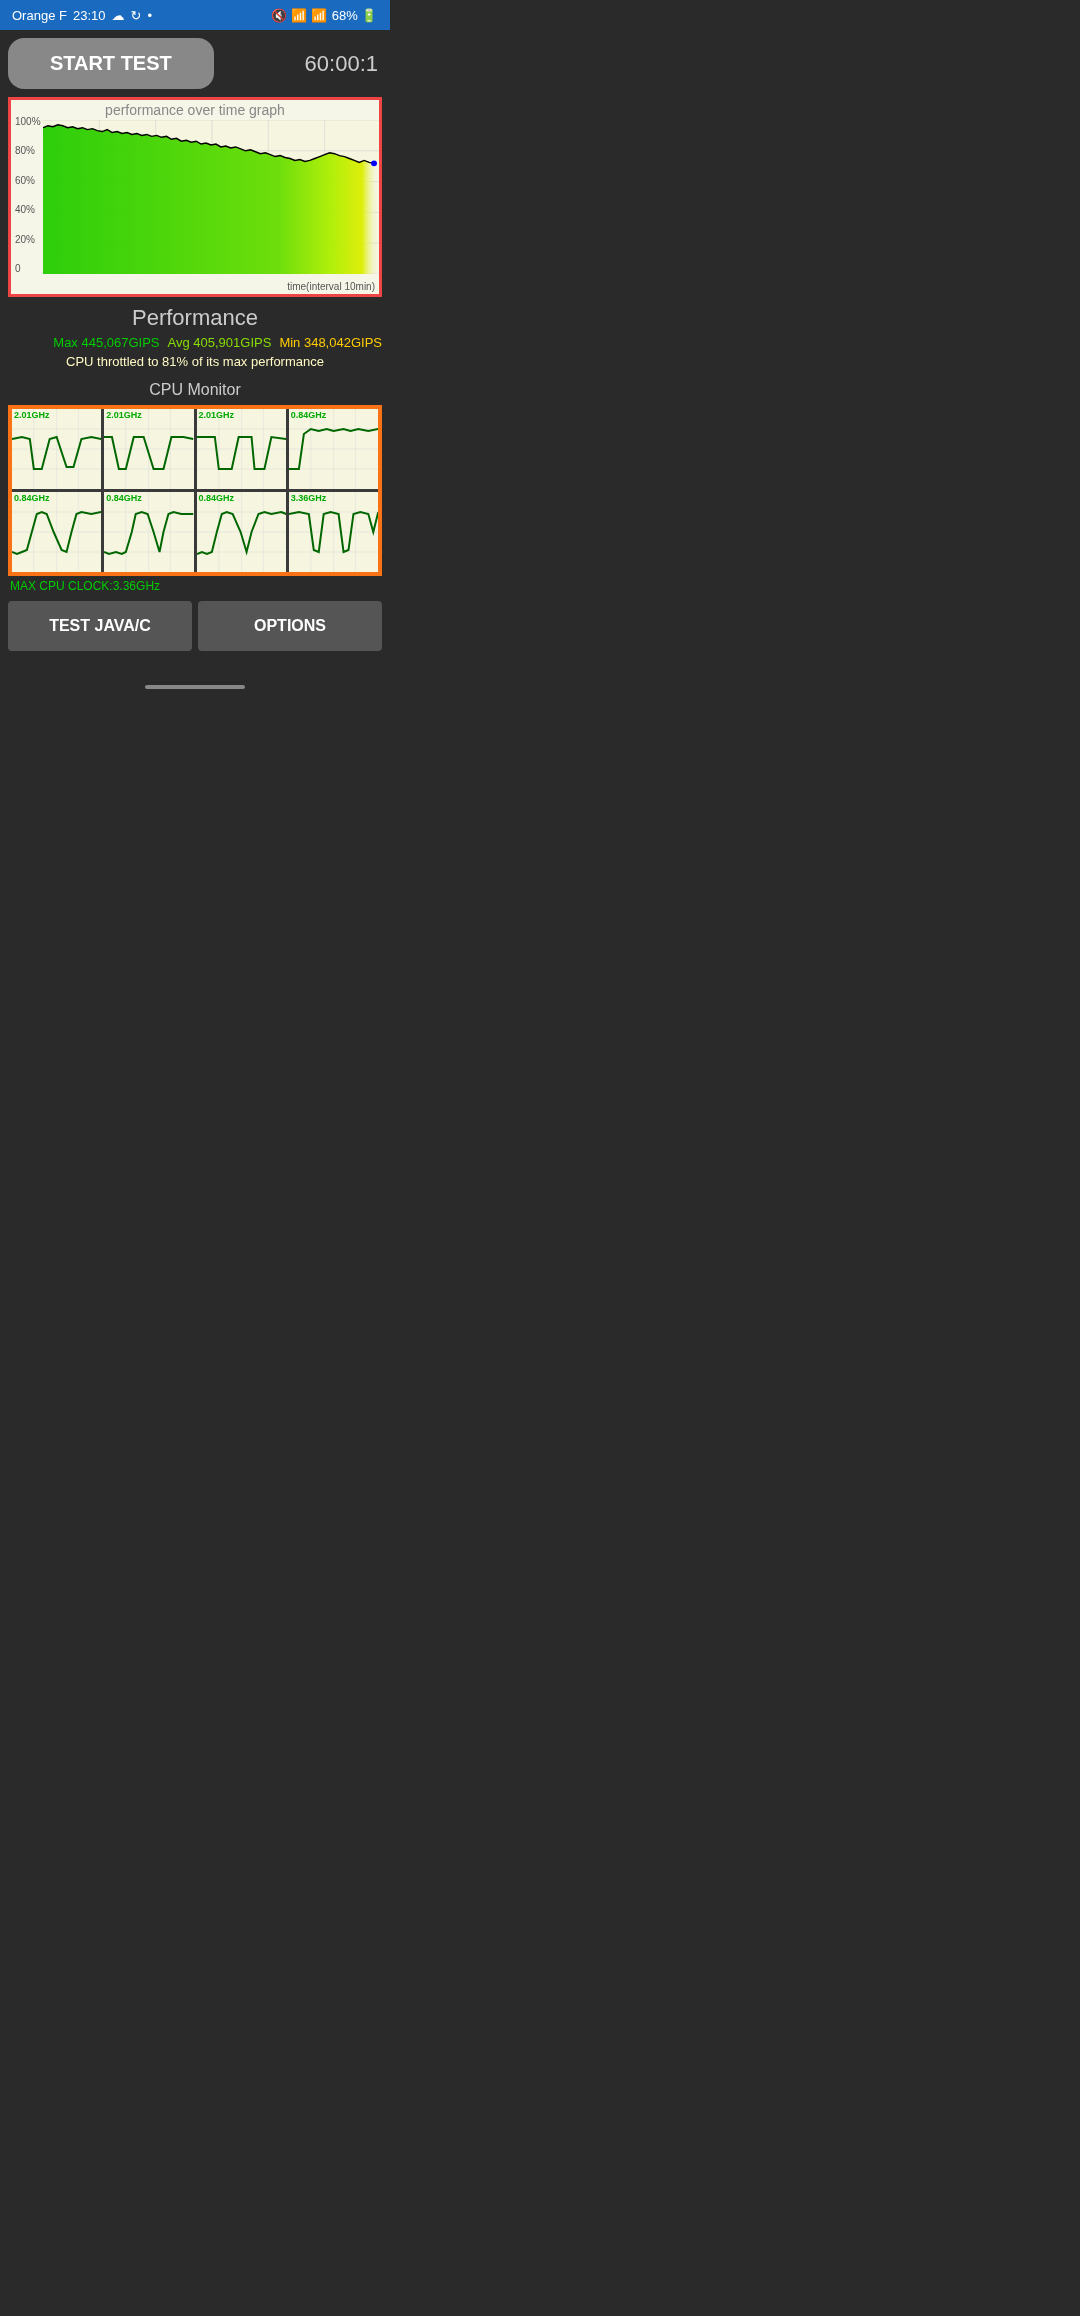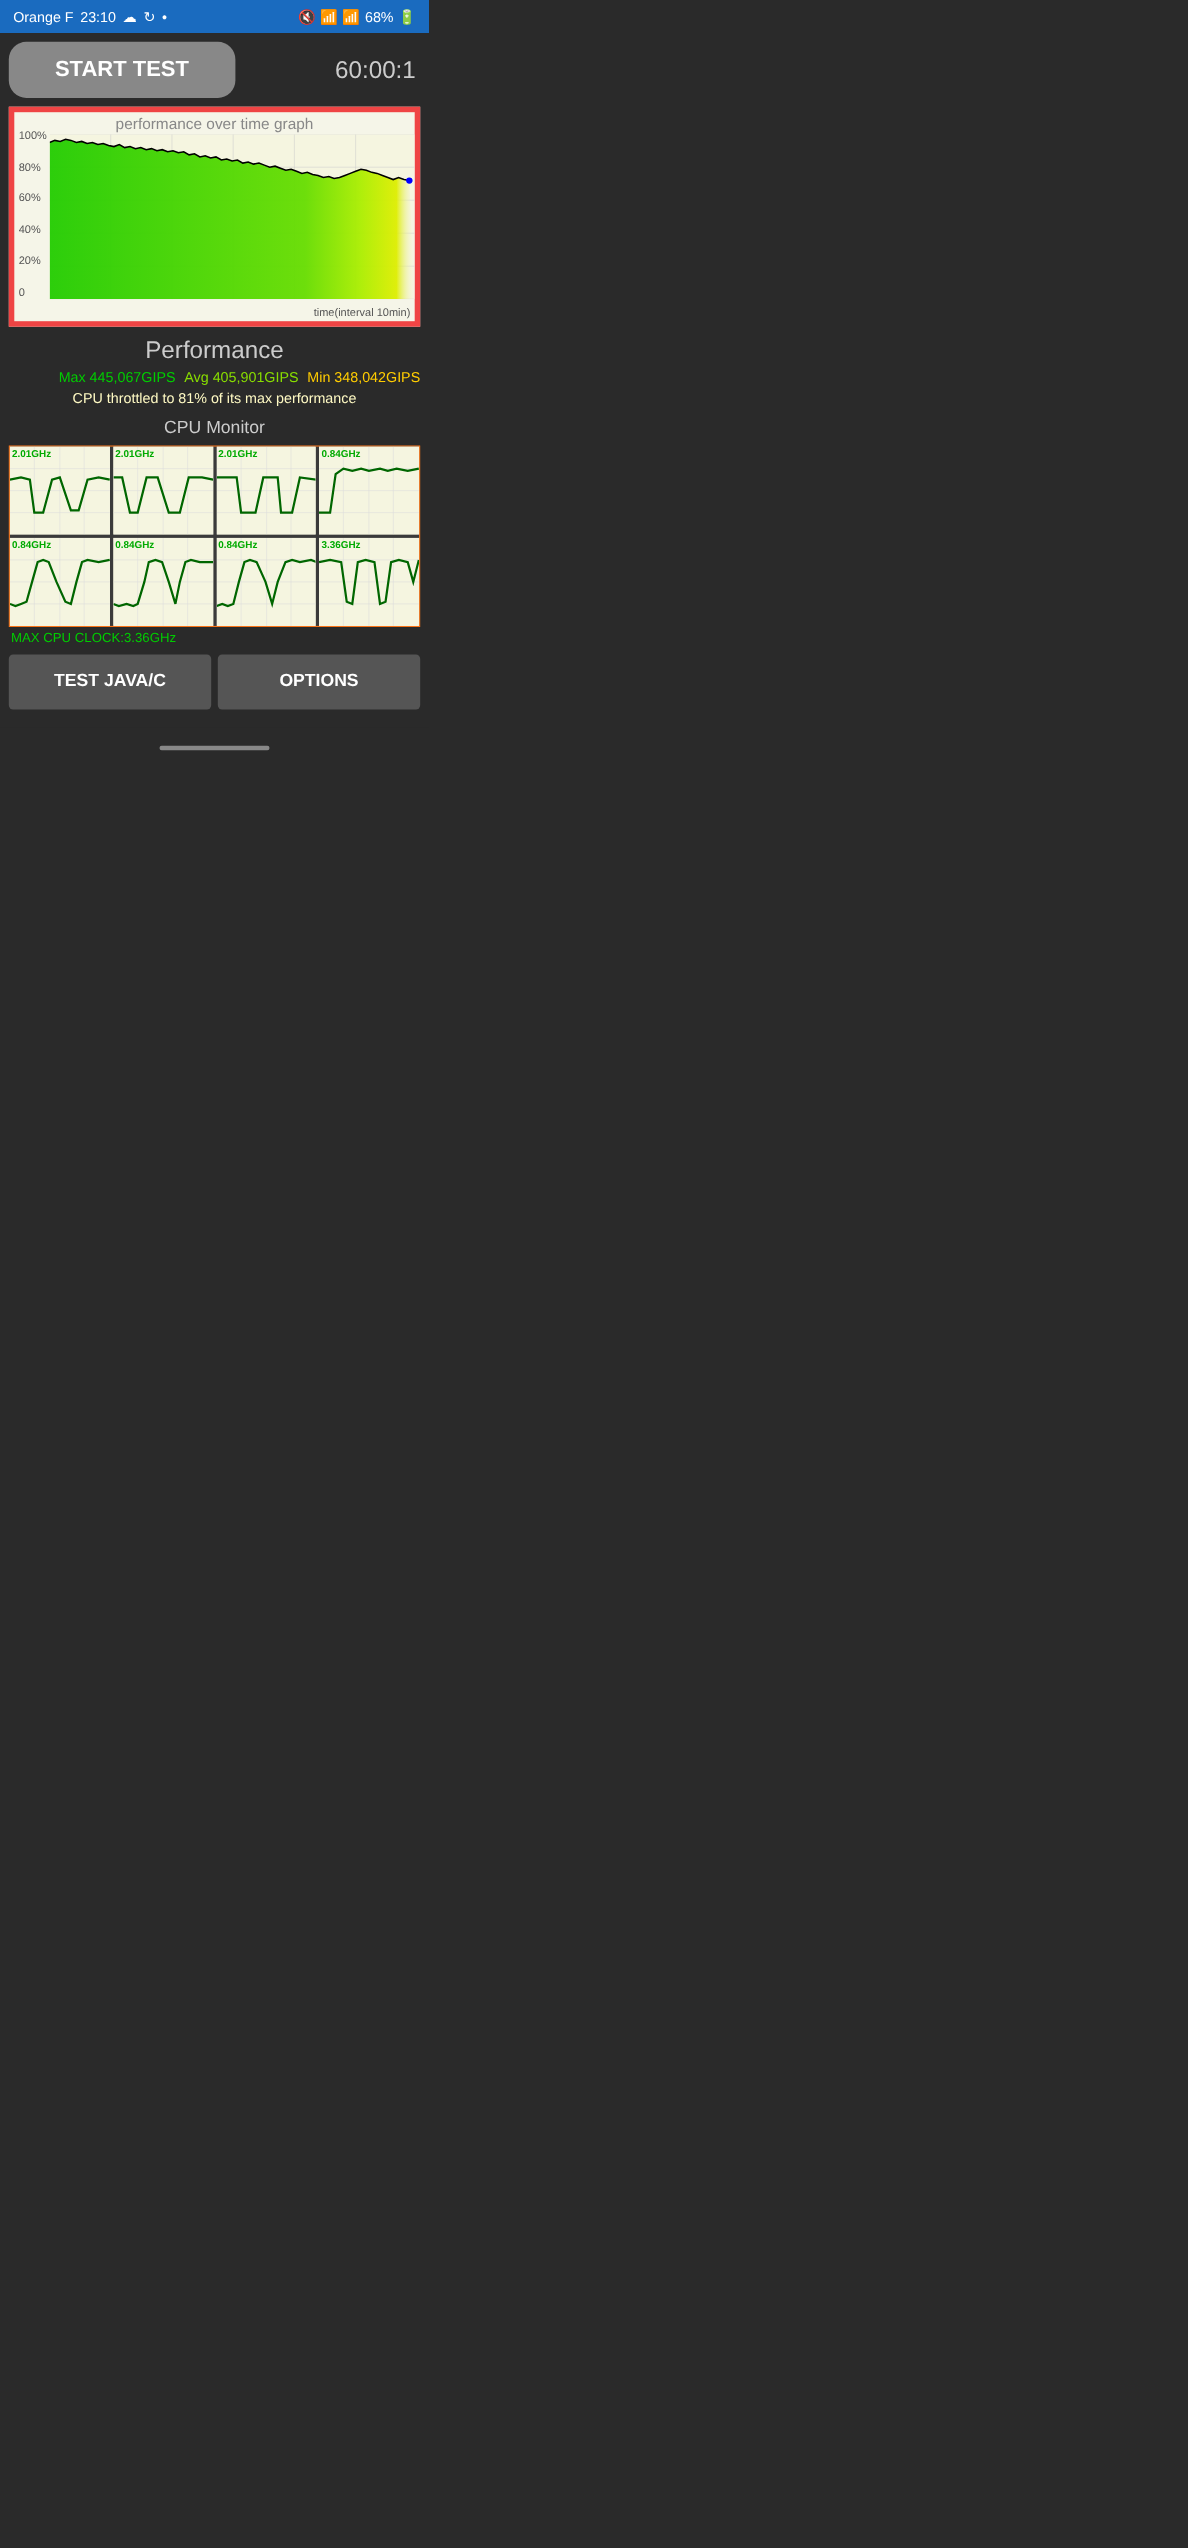--- a/index.html
+++ b/index.html
@@ -52,21 +52,21 @@
       font-size: 22px;
       font-weight: normal;
       text-align: right;
       flex: 1;
       padding-right: 4px;
     }
 
     
     .graph-container {
       background: #f5f5e8;
-      border: 5px solid #ef4444;
+      border: 3px solid #ef4444;
       position: relative;
       width: 100%;
       height: 200px;
       margin-bottom: 4px;
     }
     .graph-title {
       color: #888;
       font-size: 14px;
       text-align: center;
       position: absolute;
@@ -138,21 +138,21 @@
       color: #ccc;
       font-size: 16px;
       text-align: center;
       margin-bottom: 6px;
     }
     .cpu-grid {
       display: grid;
       grid-template-columns: 1fr 1fr 1fr 1fr;
       gap: 3px;
       background: #3a3a3a;
-      border: 1px solid #f97316;
+      border: 4px solid #f97316;
     }
     .cpu-cell {
       background: #f5f5e0;
       position: relative;
       height: 80px;
       overflow: hidden;
     }
     .cpu-freq-label {
       position: absolute;
       top: 1px;

